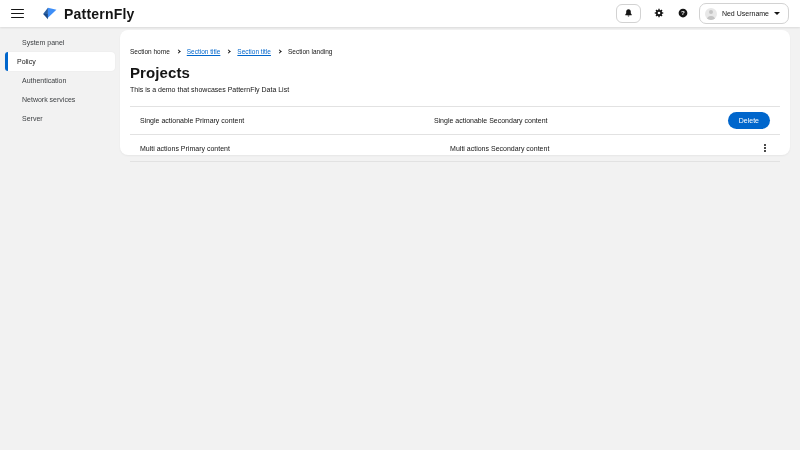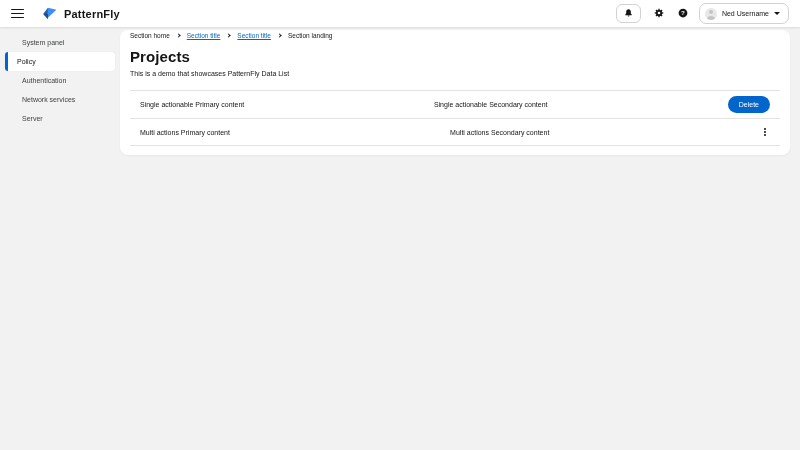--- a/index.html
+++ b/index.html
@@ -14,21 +14,21 @@
   
   .masthead {
     height:27px; background:#fff; display:flex; align-items:center;
     padding:0 11px; box-shadow:0 1px 2px rgba(0,0,0,0.10);
     position:relative; z-index:2;
   }
   .hamburger { width:13px; height:10px; display:flex; flex-direction:column;
     justify-content:space-between; margin-right:17px; cursor:pointer; background:none; border:none; }
   .hamburger span { display:block; height:1.4px; background:#151515; border-radius:1px; }
   .logo-mark { width:17px; height:17px; display:block; }
-  .brand-text { font-weight:bold; font-size:11px; margin-left:6px; letter-spacing:.2px; }
+  .brand-text { font-weight:bold; font-size:14px; margin-left:6px; letter-spacing:.2px; }
 
   .masthead-right { margin-left:auto; display:flex; align-items:center; }
   .notif-btn {
     width:25px; height:19px; background:#fff; border:1px solid #d2d2d2;
     border-radius:6px; display:flex; align-items:center; justify-content:center;
     cursor:pointer; margin-right:10px;
   }
   .plain-icon-btn {
     background:none; border:none; width:16px; height:16px;
     display:flex; align-items:center; justify-content:center;
@@ -60,21 +60,21 @@
     background:#fff; color:#151515; padding-left:12px;
     box-shadow:0 0 2px rgba(0,0,0,0.06);
   }
   .nav-item.selected::before {
     content:""; position:absolute; left:0; top:0; bottom:0; width:2.5px;
     background:#0066cc; border-radius:4px 0 0 4px;
   }
 
   .content-card {
     flex:1; margin:3px 10px 0 0; background:#fff; border-radius:8px;
-    padding:2px 10px 8px 10px; min-height:125px; max-height:125px;
+    padding:18px 10px 8px 10px; min-height:125px; max-height:125px;
     box-shadow:0 1px 2px rgba(0,0,0,0.05);
   }
 
   
   .breadcrumb { display:flex; align-items:center; gap:7px; font-size:6.5px; }
   .crumb { color:#151515; }
   .crumb.link { color:#0066cc; text-decoration:underline; cursor:pointer; }
   .crumb-sep { width:3px; height:3px; border-right:1.2px solid #151515;
     border-bottom:1.2px solid #151515; transform:rotate(-45deg); margin-top:.5px; }
 

